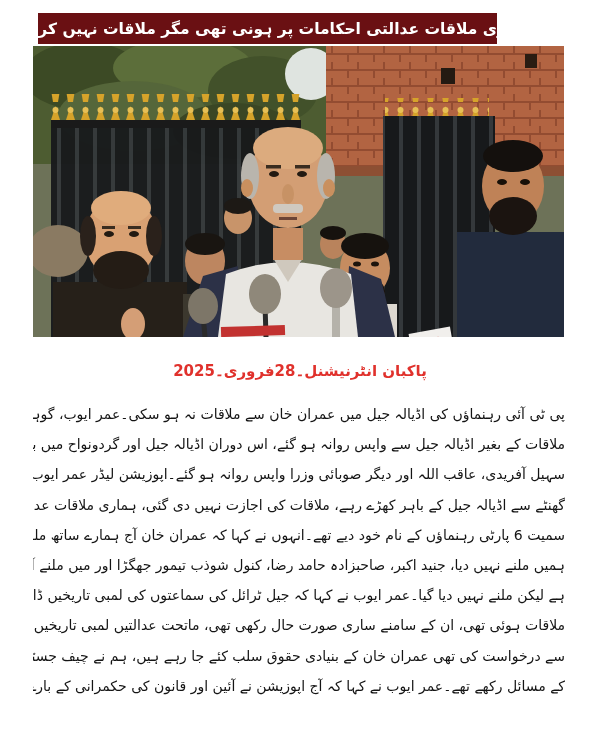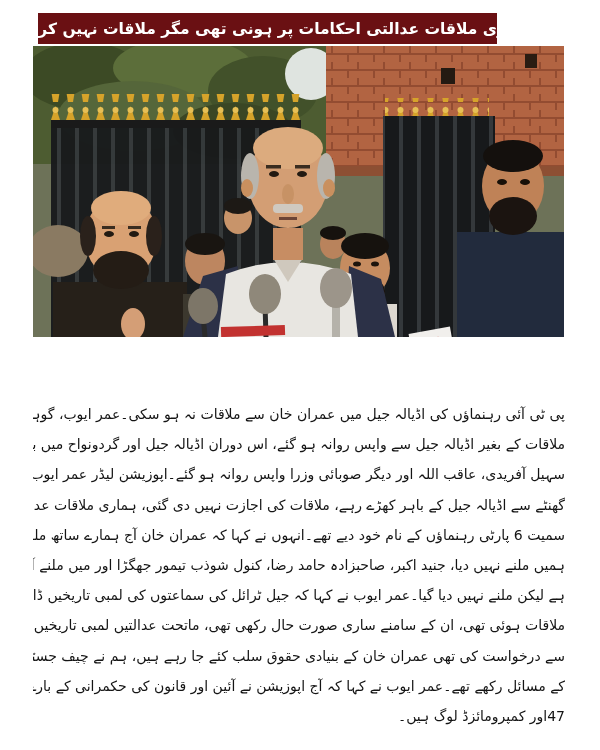--- a/index.html
+++ b/index.html
@@ -190,28 +190,28 @@
         <rect x="428" y="314" width="38" height="22" fill="#d2671c" transform="rotate(-5 447 325)"></rect>
         <ellipse cx="474" cy="302" rx="14" ry="11" fill="#ccc9c1"></ellipse>
         <g transform="rotate(8 485 325)">
           <rect x="462" y="312" width="46" height="26" fill="#e8e5df"></rect>
           <rect x="474" y="318" width="18" height="13" fill="#5b2f91"></rect>
         </g>
       </g>
     </svg>
   </figure>
 
+  <div class="dateline">پاکبان انٹرنیشنل۔28فروری۔2025</div>
 
   <div class="article">
       <div class="line">پی ٹی آئی رہنماؤں کی اڈیالہ جیل میں عمران خان سے ملاقات نہ ہو سکی۔عمر ایوب، گوہر ایوب، اسد قیصر، جنید اکبر، حامد رضا سمیت تمام رہنما</div>
       <div class="line">ملاقات کے بغیر اڈیالہ جیل سے واپس روانہ ہو گئے، اس دوران اڈیالہ جیل اور گردونواح میں بارش بھی جاری رہی، خیبر پختونخوا کے وزیر</div>
       <div class="line">سہیل آفریدی، عاقب اللہ اور دیگر صوبائی وزرا واپس روانہ ہو گئے۔اپوزیشن لیڈر عمر ایوب نے میڈیا سے گفتگو کرتے ہوئے کہا کہ ایک</div>
       <div class="line">گھنٹے سے اڈیالہ جیل کے باہر کھڑے رہے، ملاقات کی اجازت نہیں دی گئی، ہماری ملاقات عدالتی احکامات پر ہونی تھی، عمران خان نے مجھ</div>
       <div class="line">سمیت 6 پارٹی رہنماؤں کے نام خود دیے تھے۔انہوں نے کہا کہ عمران خان آج ہمارے ساتھ ملنا چاہتے تھے، اڈیالہ جیل انتظامیہ نے</div>
       <div class="line">ہمیں ملنے نہیں دیا، جنید اکبر، صاحبزادہ حامد رضا، کنول شوذب تیمور جھگڑا اور میں ملنے آئے تھے، بارش میں ہم کھڑے رہے، موسم بھی خراب</div>
       <div class="line">ہے لیکن ملنے نہیں دیا گیا۔عمر ایوب نے کہا کہ جیل ٹرائل کی سماعتوں کی لمبی تاریخیں ڈالی جا رہی ہیں، میری چیف جسٹس آف پاکستان سے</div>
       <div class="line">ملاقات ہوئی تھی، ان کے سامنے ساری صورت حال رکھی تھی، ماتحت عدالتیں لمبی تاریخیں دے رہی ہیں۔انہوں نے کہا کہ چیف جسٹس</div>
       <div class="line">سے درخواست کی تھی عمران خان کے بنیادی حقوق سلب کئے جا رہے ہیں، ہم نے چیف جسٹس آف پاکستان کے سامنے اپنے تمام اسیران</div>
       <div class="line">کے مسائل رکھے تھے۔عمر ایوب نے کہا کہ آج اپوزیشن نے آئین اور قانون کی حکمرانی کے بارے بات کی ہے، ن لیگ اور پیپلز پارٹی فارم</div>
-      <div class="line last">47اور کمپرومائزڈ لوگ ہیں۔</div>
     </div>
 
 </div>
 
 </body></html>

